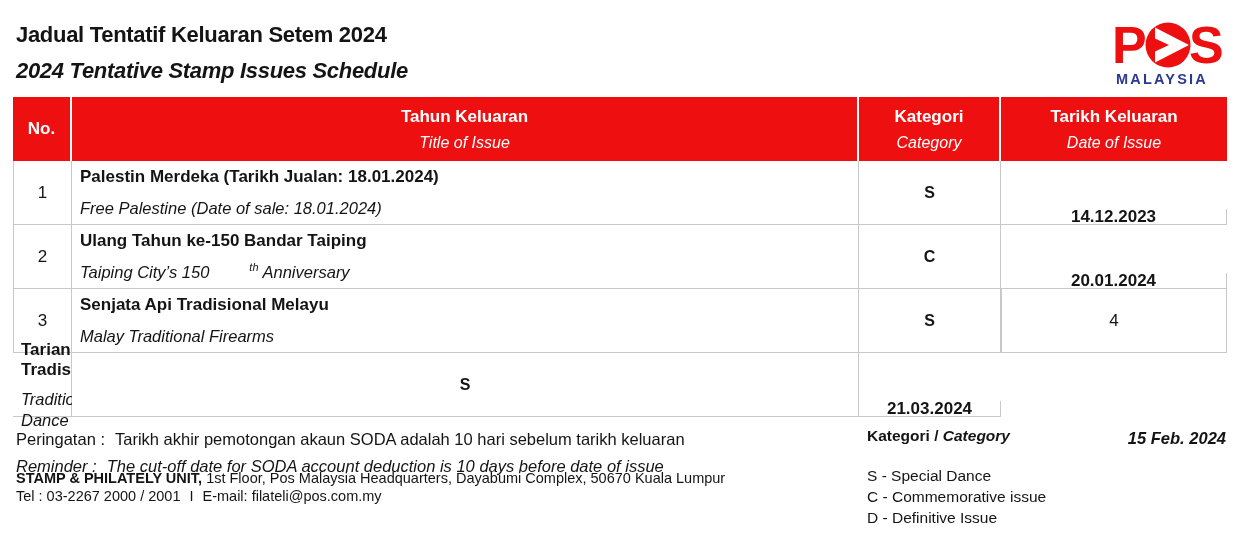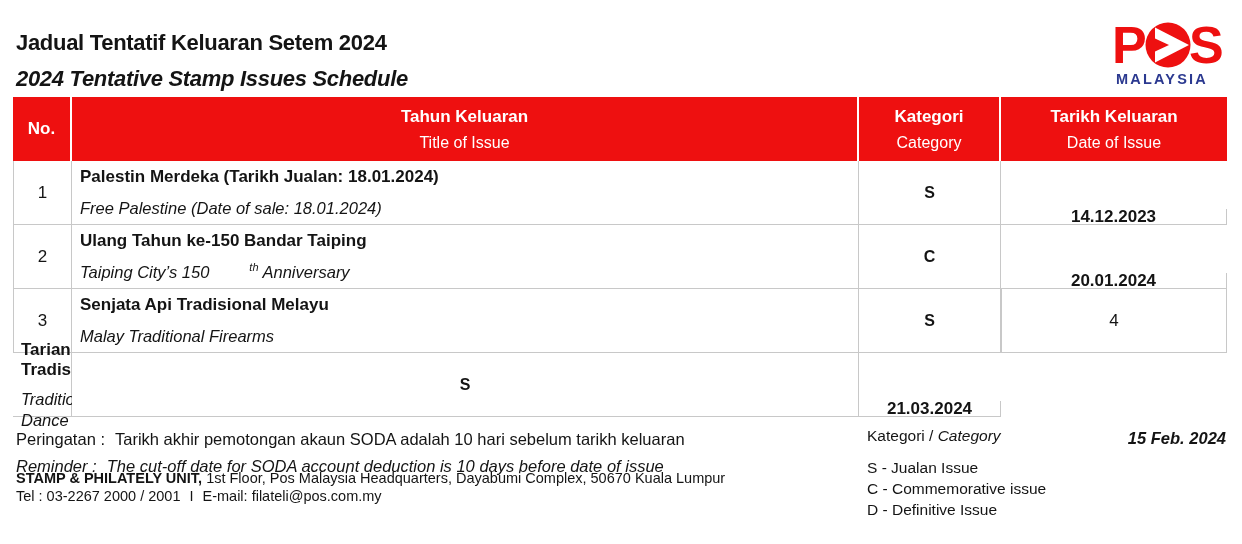--- a/index.html
+++ b/index.html
@@ -3,59 +3,59 @@
 <meta charset="utf-8">
 <style>
   * { margin:0; padding:0; box-sizing:border-box; }
   html,body { background:#fff; }
   .page {
     position:relative; width:1242px; height:544px; background:#ffffff;
     font-family:"Liberation Sans", sans-serif; color:#141414; overflow:hidden;
   }
 
   
-  .titles { position:absolute; left:16px; top:30px; }
+  .titles { position:absolute; left:16px; top:22px; }
   .title-ms { font-size:22px; font-weight:bold; letter-spacing:-0.3px; }
   .title-en { font-size:22px; font-weight:bold; font-style:italic; letter-spacing:-0.3px; margin-top:10px; }
   .logo { position:absolute; right:12px; top:10px; width:118px; height:78px; }
 
   
   .sched-table {
     position:absolute; left:13px; top:97px; width:1214px;
     display:grid; grid-template-columns:59px 787px 142px 226px;
     grid-auto-rows:64px;
   }
   .th {
     background:#EE1010; color:#fff; display:flex; flex-direction:column;
     align-items:center; justify-content:center; gap:7px;
   }
   .th:not(:nth-child(4)) { border-right:2px solid #fff; }
   .th .l1 { font-size:17px; font-weight:bold; }
-  .th .l2 { font-size:16px; }
+  .th .l2 { font-size:16px; font-style:italic; }
   .td {
     background:#fff; border-right:1px solid #c8c8c8; border-bottom:1px solid #c8c8c8;
     display:flex; align-items:center; justify-content:center;
   }
   .td.first { border-left:1px solid #c8c8c8; }
   .td-no { font-size:17px; }
   .td-title { flex-direction:column; align-items:flex-start; justify-content:center; gap:10px; padding-left:8px; }
   .td-title .t-ms { font-size:17px; font-weight:bold; }
   .td-title .t-en { font-size:16.5px; font-style:italic; }
   .td-title sup { font-size:11px; font-style:italic;padding-left:40px; }
   .td-cat { font-size:16px; font-weight:bold; }
   .td-date { font-size:17px; font-weight:bold;margin-top:48px; }
 
   
   .notes { position:absolute; left:16px; top:430px; font-size:16.5px; }
   .notes .row { margin-bottom:8px; }
   .notes .lbl { font-weight:normal; margin-right:10px; }
   .notes .it { font-style:italic; }
 
   .legend { position:absolute; left:867px; top:427px; font-size:15.5px; }
-  .legend .lg-title { font-weight:normal; margin-bottom:12px; }
+  .legend .lg-title { font-weight:bold; margin-bottom:20px; }
   .legend .lg-title .it { font-style:italic; }
   .legend .lg-item { line-height:21px; }
 
   .datestamp { position:absolute; right:16px; top:429px; font-size:16.5px; font-weight:bold; font-style:italic; }
 
   .contact { position:absolute; left:16px; top:469px; font-size:14.5px; line-height:18px; }
   .contact .unit { font-weight:bold; }
   .contact .sep { margin:0 9px; }
 </style>
 </head>
@@ -134,21 +134,21 @@
     <div class="row">
       <span class="lbl">Peringatan :</span><span>Tarikh akhir pemotongan akaun SODA adalah 10 hari sebelum tarikh keluaran</span>
     </div>
     <div class="row">
       <span class="lbl it">Reminder :</span><span class="it">The cut-off date for SODA account deduction is 10 days before date of issue</span>
     </div>
   </div>
 
   <div class="legend">
     <div class="lg-title"><span>Kategori / </span><span class="it">Category</span></div>
-    <div class="lg-item">S - Jualan Issue</div>
+    <div class="lg-item">S - Special Dance</div>
     <div class="lg-item">C - Commemorative issue</div>
     <div class="lg-item">D - Definitive Issue</div>
   </div>
 
   <div class="datestamp">15 Feb. 2024</div>
 
   <div class="contact">
     <div>
       <span class="unit">STAMP &amp; PHILATELY UNIT,</span>
       <span>1st Floor, Pos Malaysia Headquarters, Dayabumi Complex, 50670 Kuala Lumpur</span>

